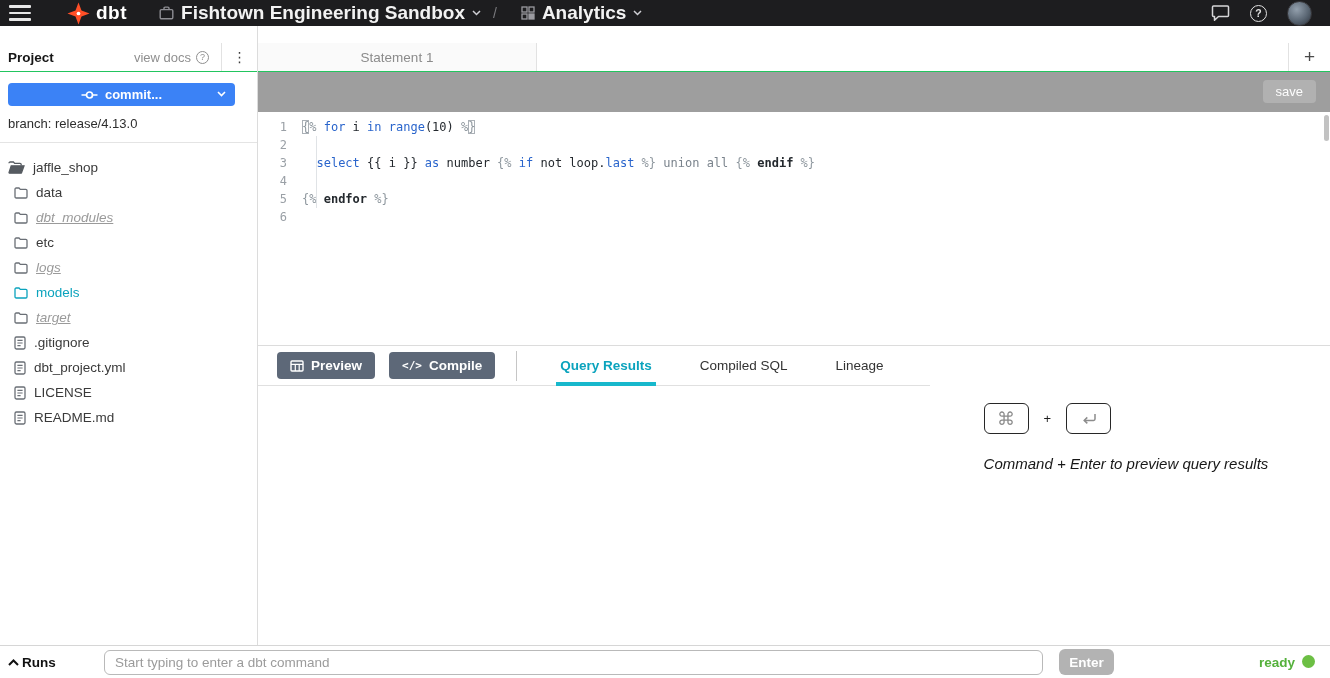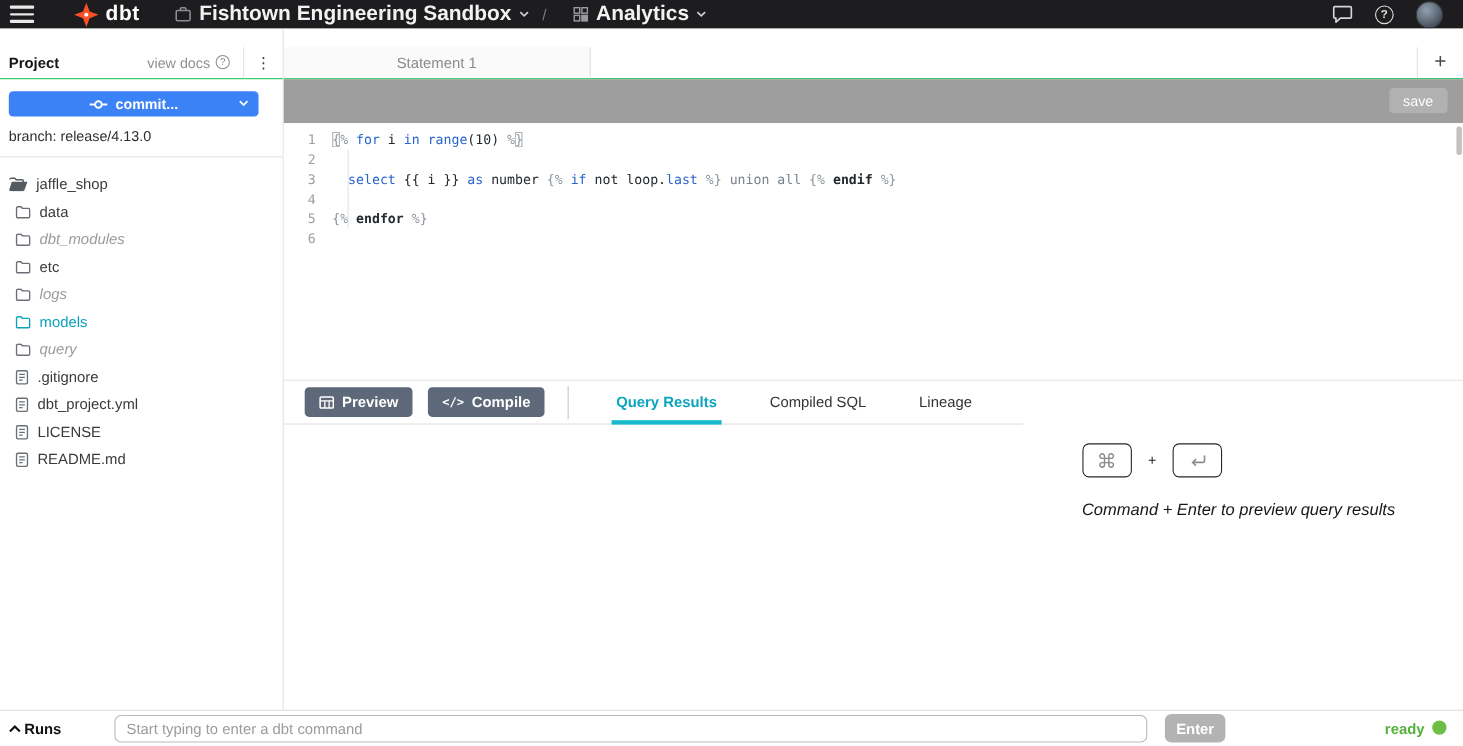--- a/index.html
+++ b/index.html
@@ -21,38 +21,38 @@
             background: radial-gradient(circle at 38% 32%, #93a0ad, #5a6673 55%, #2e3640 95%); border:1px solid #3a3a3e; }
 
   
   .page-body { display:flex; height:619px; }
   .sidebar { width:258px; border-right:1px solid #dcdcdc; display:flex; flex-direction:column; background:#fff; }
   .maincol { flex:1; display:flex; flex-direction:column; background:#fff; }
 
   .hdr-zone { height:46px; border-bottom:1px solid #22c55e; position:relative; }
   .sb-hdr-row { position:absolute; bottom:0; left:0; right:0; height:28px; display:flex; align-items:center; }
   .sb-title { font-size:13.5px; font-weight:bold; color:#161616; margin-left:8px; }
-  .viewdocs { margin-left:auto; display:flex; align-items:flex-start; gap:5px; color:#8f8f8f; font-size:13px; cursor:pointer; margin-right:12px; }
+  .viewdocs { margin-left:auto; display:flex; align-items:center; gap:5px; color:#8f8f8f; font-size:13px; cursor:pointer; margin-right:12px; }
   .q-circle { width:13px; height:13px; border:1.3px solid #8f8f8f; border-radius:50%; font-size:9px; display:flex; align-items:center; justify-content:center; }
   .kebab-cell { width:36px; height:28px; border-left:1px solid #e2e2e2; display:flex; align-items:center; justify-content:center;
                 color:#3c3c3c; font-size:14px; letter-spacing:0; cursor:pointer; }
 
   .commit-wrap { padding:11px 11px 0 8px; }
   .commit-btn { position:relative; height:23px; background:#3b82f6; border-radius:4px; display:flex; align-items:center; justify-content:center;
                 color:#fff; font-size:13px; font-weight:bold; cursor:pointer; width:227px; }
   .commit-btn .lbl { margin-left:7px; }
   .commit-chevron { position:absolute; right:9px; top:8px; }
   .branch-line { font-size:13px; color:#2e2e2e; margin:10px 0 0 8px; }
   .sb-divider { height:1px; background:#e4e4e4; margin-top:11px; }
 
   .tree { padding-top:12px; }
   .tree-row { height:25px; display:flex; align-items:center; padding-left:14px; font-size:13.5px; color:#3a3a3a; cursor:pointer; }
   .tree-row.root { padding-left:8px; }
   .tree-row .t-icon { display:flex; align-items:center; margin-right:8px; }
-  .tree-row.muted-italic { color:#9a9a9a; font-style:italic; }
+  .tree-row.muted-italic { color:#9a9a9a; font-style:italic;text-decoration:underline; }
   .tree-row.accent { color:#0ba3bd; }
   .tree-row.accent svg * { stroke:#0ba3bd; }
 
   
   .tab-cell { position:absolute; bottom:0; left:0; width:279px; height:28px; border-right:1px solid #e2e2e2;
               display:flex; align-items:center; justify-content:center; font-size:13.5px; color:#8b8b8b; background:#fafafa; cursor:pointer; }
   .plus-cell { position:absolute; bottom:0; right:0; width:42px; height:28px; border-left:1px solid #e2e2e2;
                display:flex; align-items:center; justify-content:center; color:#4a4a4a; font-size:19px; font-weight:300; cursor:pointer; }
 
   .toolbar { height:40px; background:#9e9e9e; position:relative; }
@@ -245,21 +245,21 @@
   </svg>
           </span>
           <span>models</span>
         </div>
         <div class="tree-row muted-italic">
           <span class="t-icon">
             <svg width="14" height="12" viewBox="0 0 14 12" fill="none">
     <path d="M1 2.2 C1 1.5 1.5 1 2.2 1 H5 L6.3 2.4 H11.8 C12.5 2.4 13 2.9 13 3.6 V9.8 C13 10.5 12.5 11 11.8 11 H2.2 C1.5 11 1 10.5 1 9.8 Z" stroke="#6a6f76" stroke-width="1.3"></path>
   </svg>
           </span>
-          <span>query</span>
+          <span>target</span>
         </div>
         <div class="tree-row normal">
           <span class="t-icon">
             <svg width="12" height="14" viewBox="0 0 12 14" fill="none">
     <rect x="1" y="1" width="10" height="12" rx="1.4" stroke="#6a6f76" stroke-width="1.3"></rect>
     <path d="M3.4 4.4 H8.6 M3.4 7 H8.6 M3.4 9.6 H6.6" stroke="#6a6f76" stroke-width="1.1"></path>
   </svg>
           </span>
           <span>.gitignore</span>
         </div>

